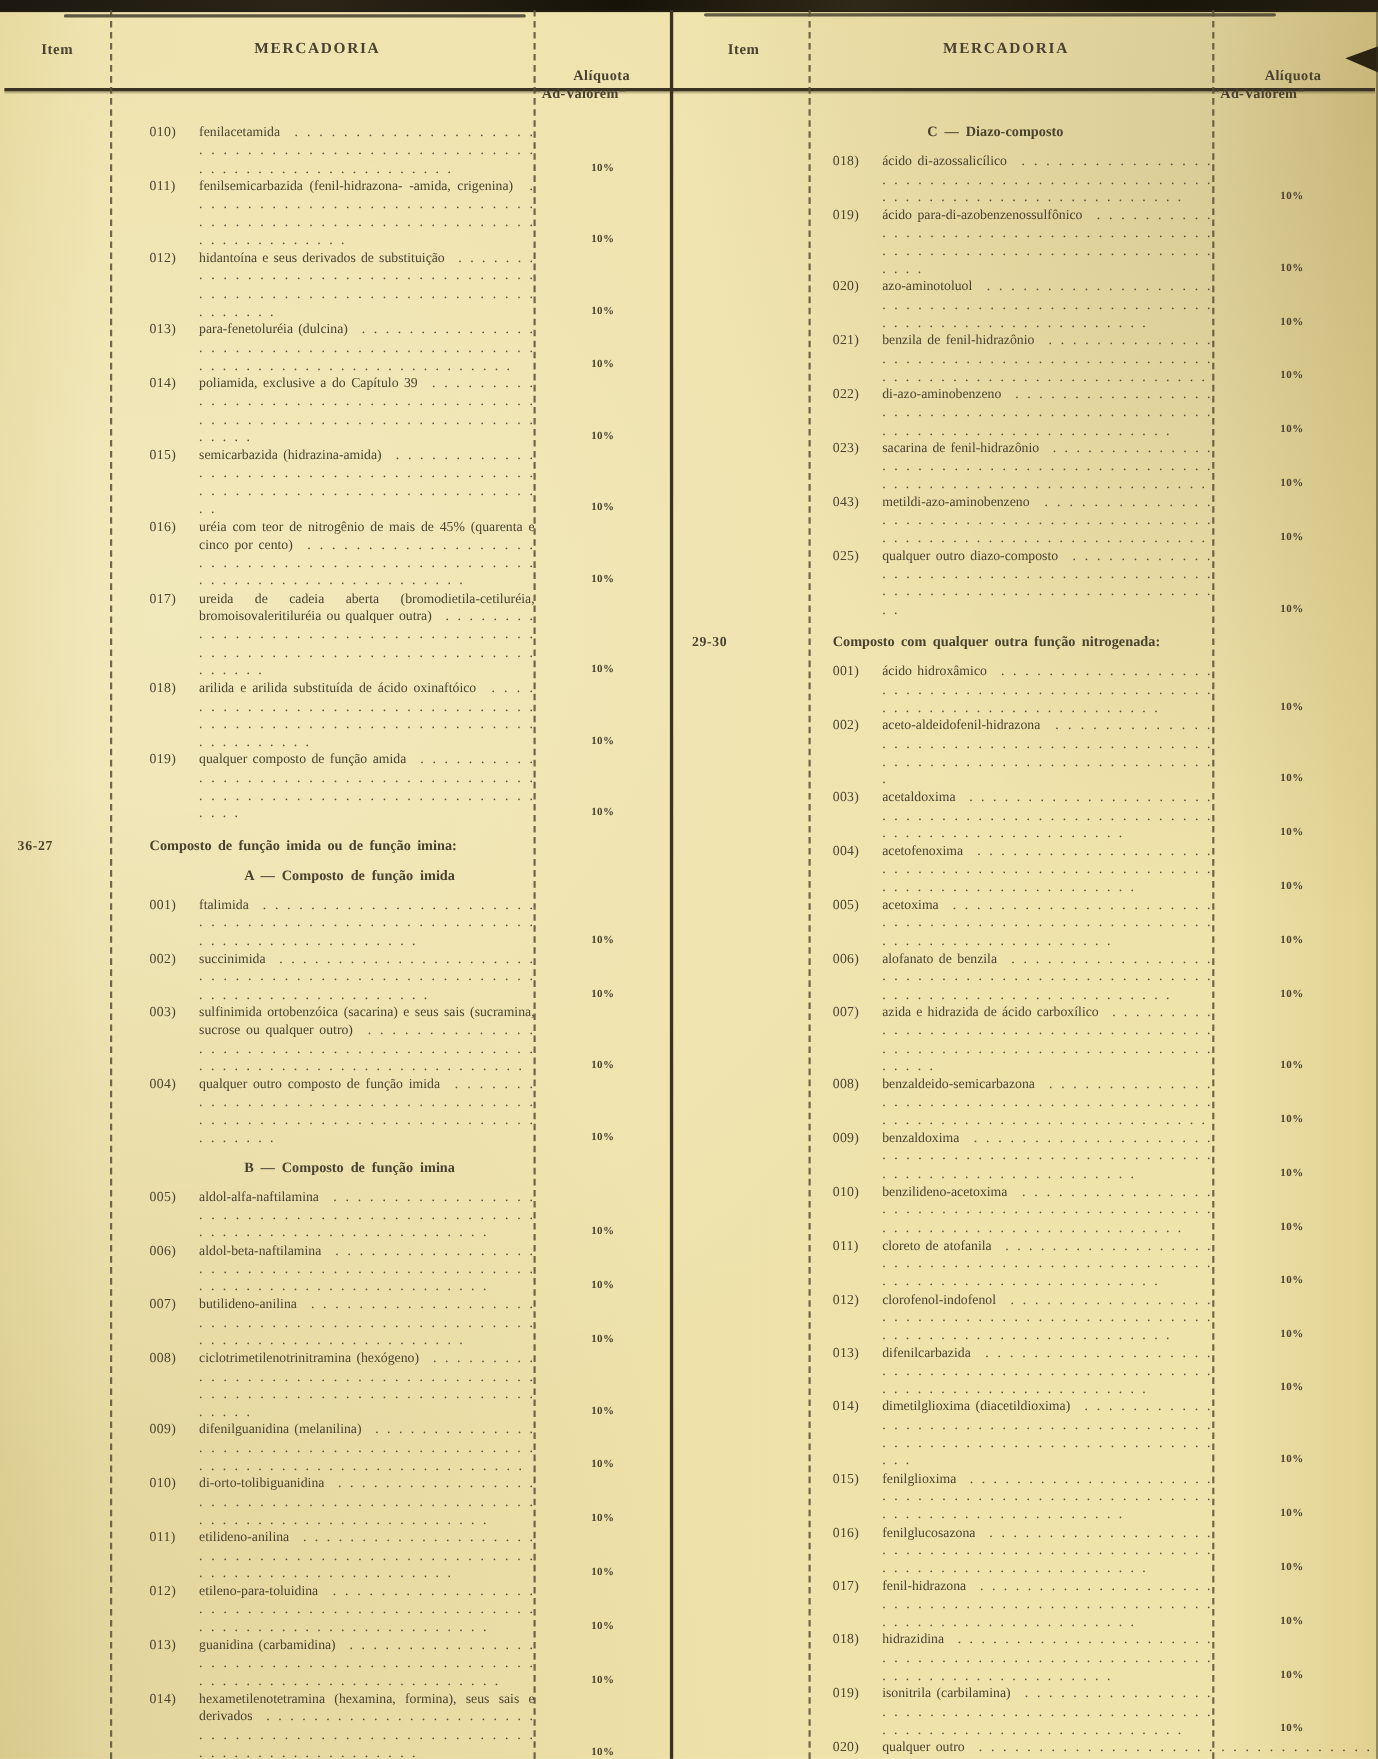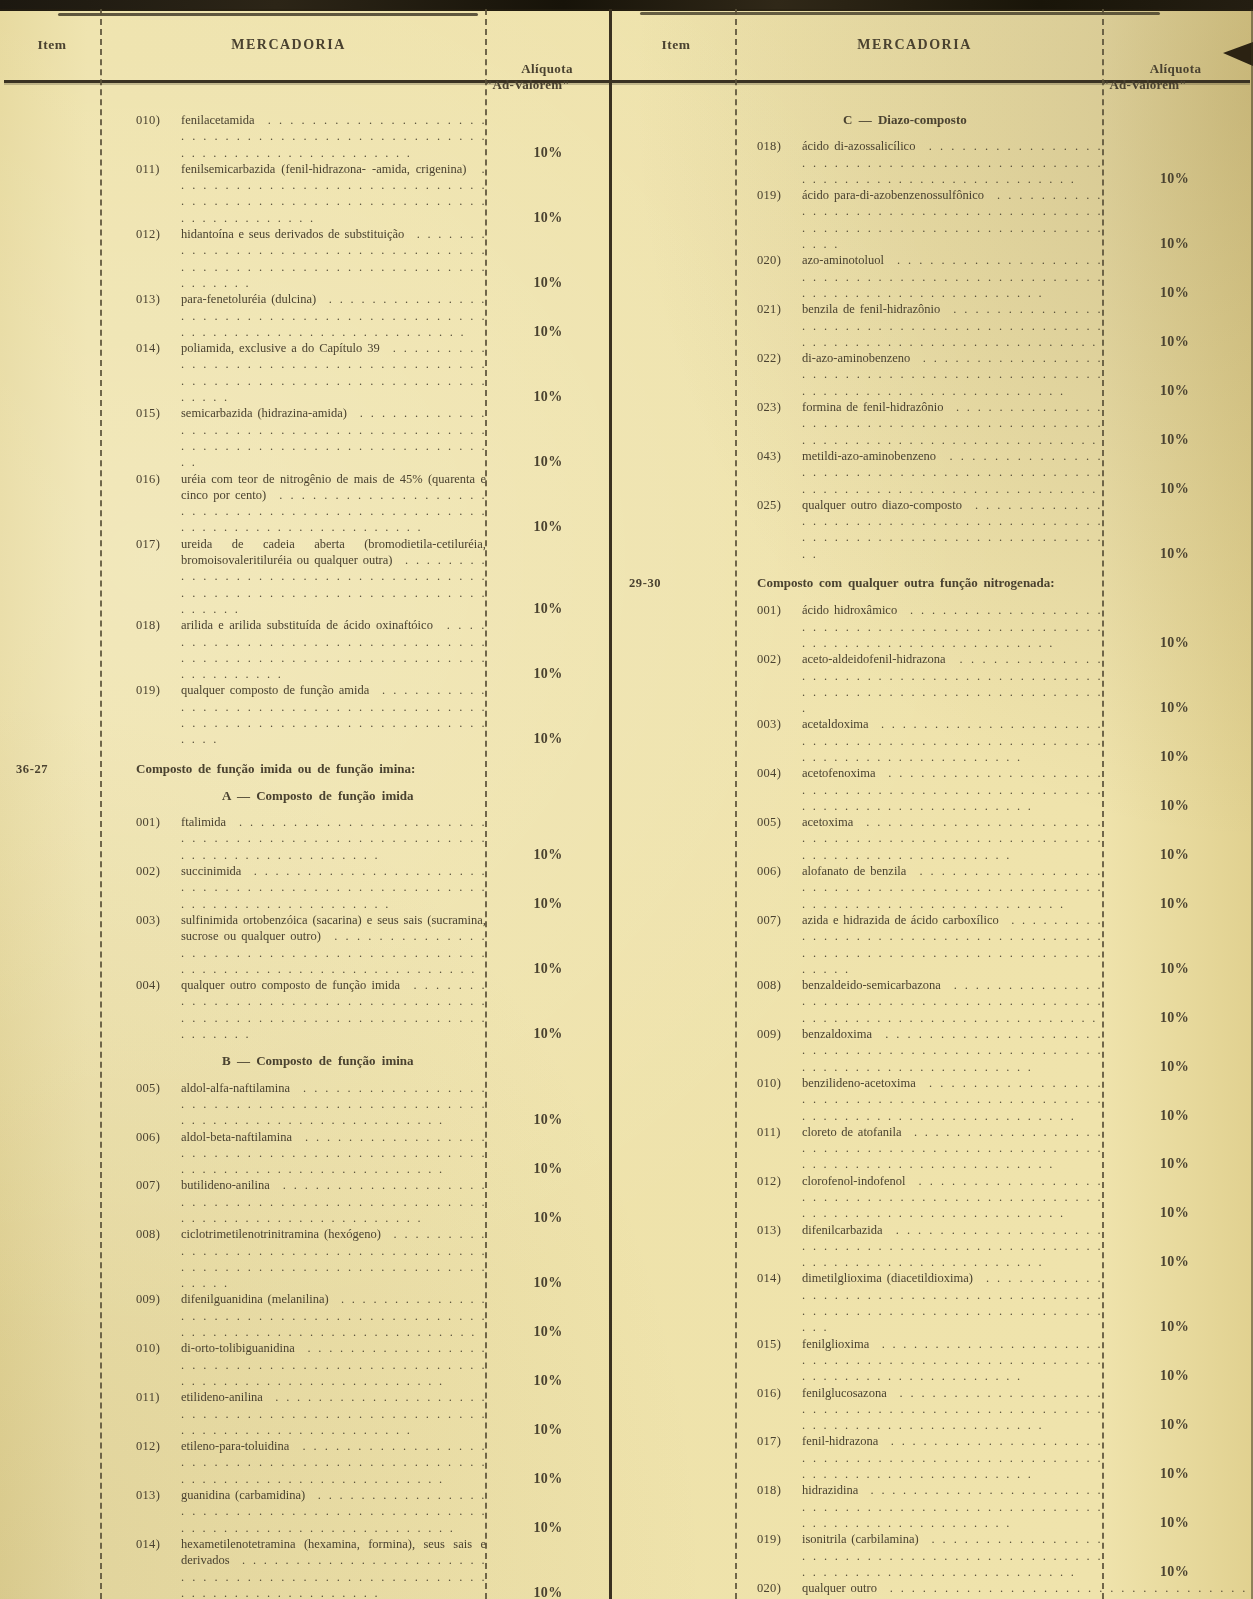--- a/index.html
+++ b/index.html
@@ -47,21 +47,21 @@
   .half.left  .tbody{padding:27px 3px 0 132px;}
   .half.right .tbody{padding:16px 6px 0 140px;}
 
   .rrow{display:flex;align-items:flex-start;}
   .rnum{flex:0 0 45px;letter-spacing:.3px;}
   .rt{flex:1;overflow:hidden;position:relative;text-align:justify;word-spacing:1.5px;white-space:normal;}
   .rt::after{content:"\00a0\00a0. . . . . . . . . . . . . . . . . . . . . . . . . . . . . . . . . . . . . . . . . . . . . . . . . . . . . . . . . . . . . . . . . . . . . .";
     letter-spacing:1.5px;opacity:.9;}
   .half.left  .rrate{flex:0 0 124px;}
   .half.right .rrate{flex:0 0 145px;}
-  .rrate{text-align:center;font-weight:700;font-size:14px;letter-spacing:.4px;align-self:flex-end;}
+  .rrate{text-align:center;font-weight:700;font-size:10px;letter-spacing:.4px;align-self:flex-end;}
 
   .ihrow{position:relative;margin:13px 0 11px -26px;font-weight:700;}
   .icode{position:absolute;left:-94px;width:62px;text-align:left;font-size:12.5px;letter-spacing:.6px;}
   .half.right .icode{left:-102px;}
   .ititle{padding-left:26px;text-indent:-26px;word-spacing:2.5px;font-size:13px;max-width:380px;}
   .ihrow .ititle{padding-left:50px;text-indent:-24px;}
 
   .sub{margin:11px 0 10px 86px;font-weight:700;font-size:13px;word-spacing:3px;max-width:330px;}
 </style>
 </head>
@@ -249,21 +249,21 @@
         <span class="rt">benzila de fenil-hidrazônio</span>
         <span class="rrate">10%</span>
       </div>
       <div class="rrow">
         <span class="rnum">022)</span>
         <span class="rt">di-azo-aminobenzeno</span>
         <span class="rrate">10%</span>
       </div>
       <div class="rrow">
         <span class="rnum">023)</span>
-        <span class="rt">formina de fenil-hidrazônio</span>
+        <span class="rt">sacarina de fenil-hidrazônio</span>
         <span class="rrate">10%</span>
       </div>
       <div class="rrow">
         <span class="rnum">043)</span>
         <span class="rt">metildi-azo-aminobenzeno</span>
         <span class="rrate">10%</span>
       </div>
       <div class="rrow">
         <span class="rnum">025)</span>
         <span class="rt">qualquer outro diazo-composto</span>

